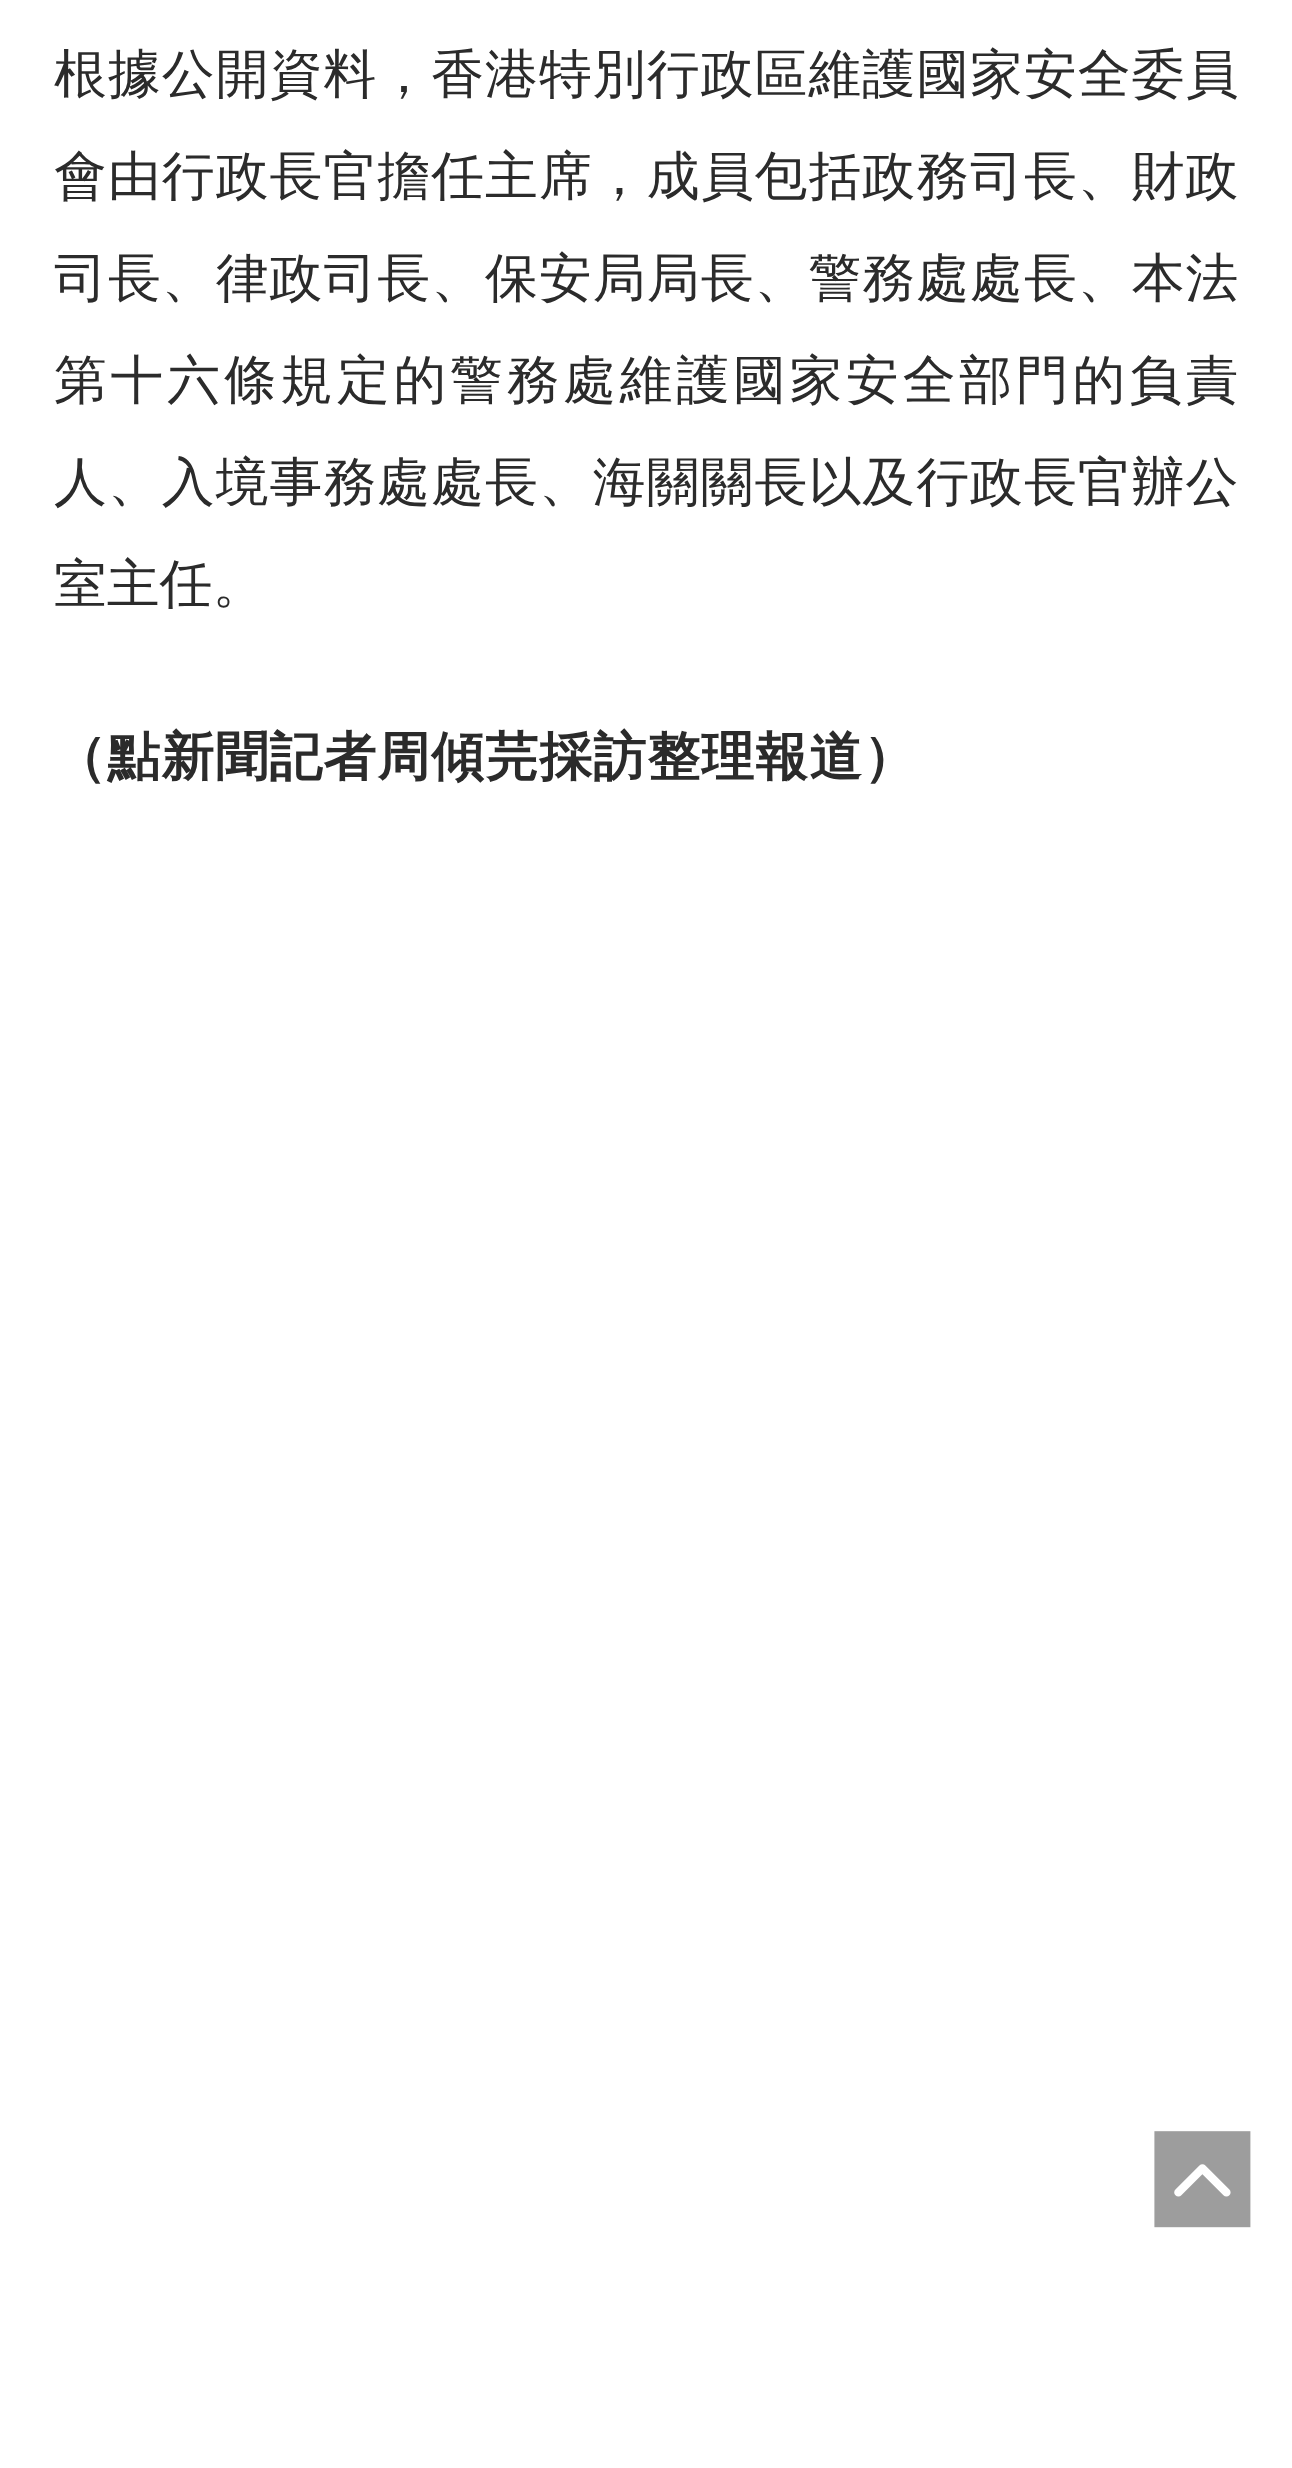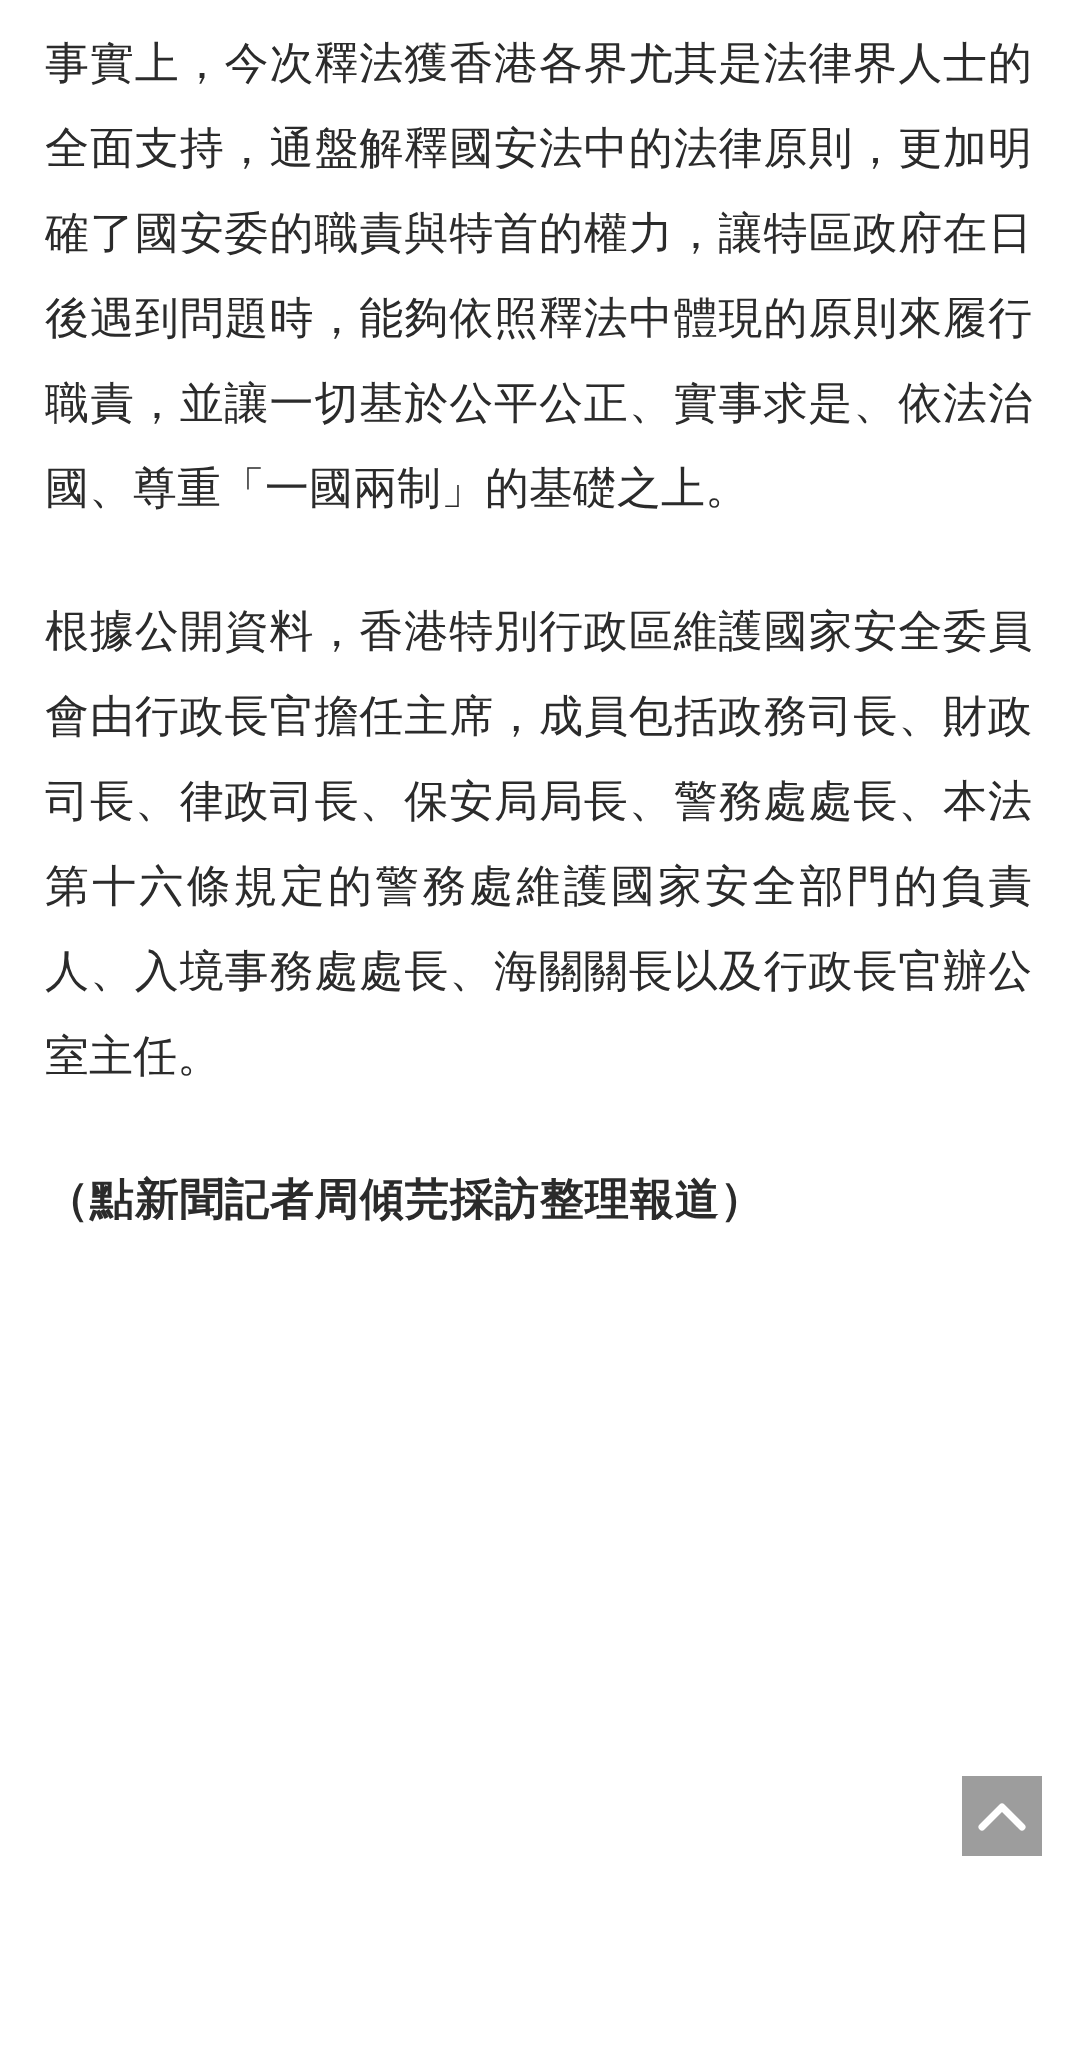--- a/index.html
+++ b/index.html
@@ -49,21 +49,20 @@
     cursor: pointer;
   }
   .scroll-top-btn svg {
     display: block;
   }
 </style>
 </head>
 <body>
 
 <div class="article">
-  <p class="body-para">事實上，今次釋法獲香港各界尤其是法律界人士的全面支持，通盤解釋國安法中的法律原則，更加明確了國安委的職責與特首的權力，讓特區政府在日後遇到問題時，能夠依照釋法中體現的原則來履行職責，並讓一切基於公平公正、實事求是、依法治國、尊重「一國兩制」的基礎之上。</p>
   <p class="body-para">根據公開資料，香港特別行政區維護國家安全委員會由行政長官擔任主席，成員包括政務司長、財政司長、律政司長、保安局局長、警務處處長、本法第十六條規定的警務處維護國家安全部門的負責人、入境事務處處長、海關關長以及行政長官辦公室主任。</p>
   <p class="byline">（點新聞記者周傾芫採訪整理報道）</p>
 </div>
 
 <div class="scroll-top-btn">
   <svg width="50" height="32" viewBox="0 0 50 32">
     <polyline points="5,27 25,7 45,27" fill="none" stroke="#ffffff" stroke-width="7" stroke-linecap="round" stroke-linejoin="round"></polyline>
   </svg>
 </div>
 

